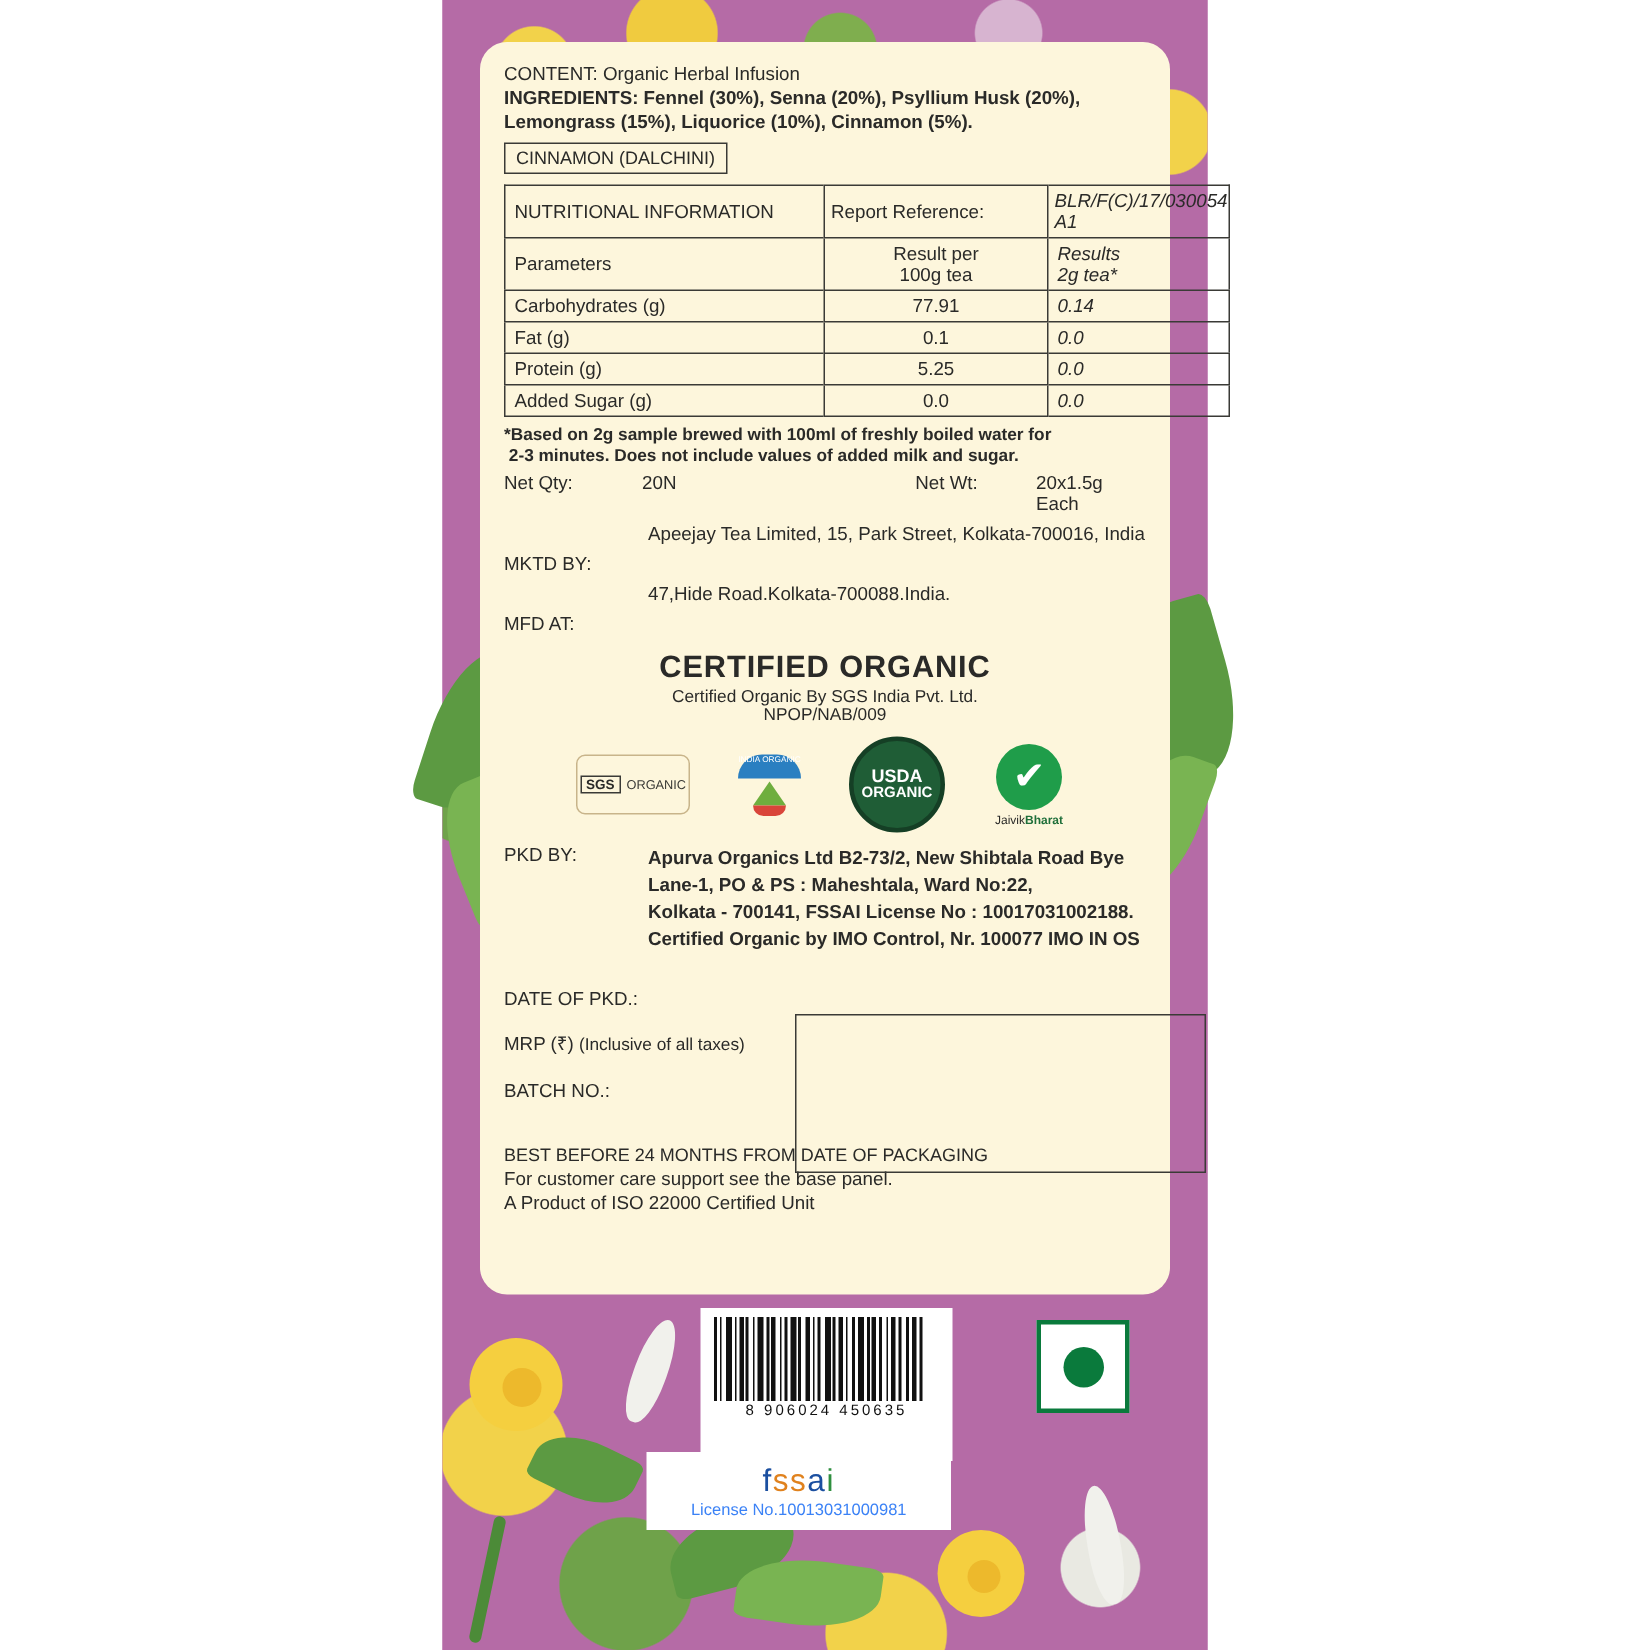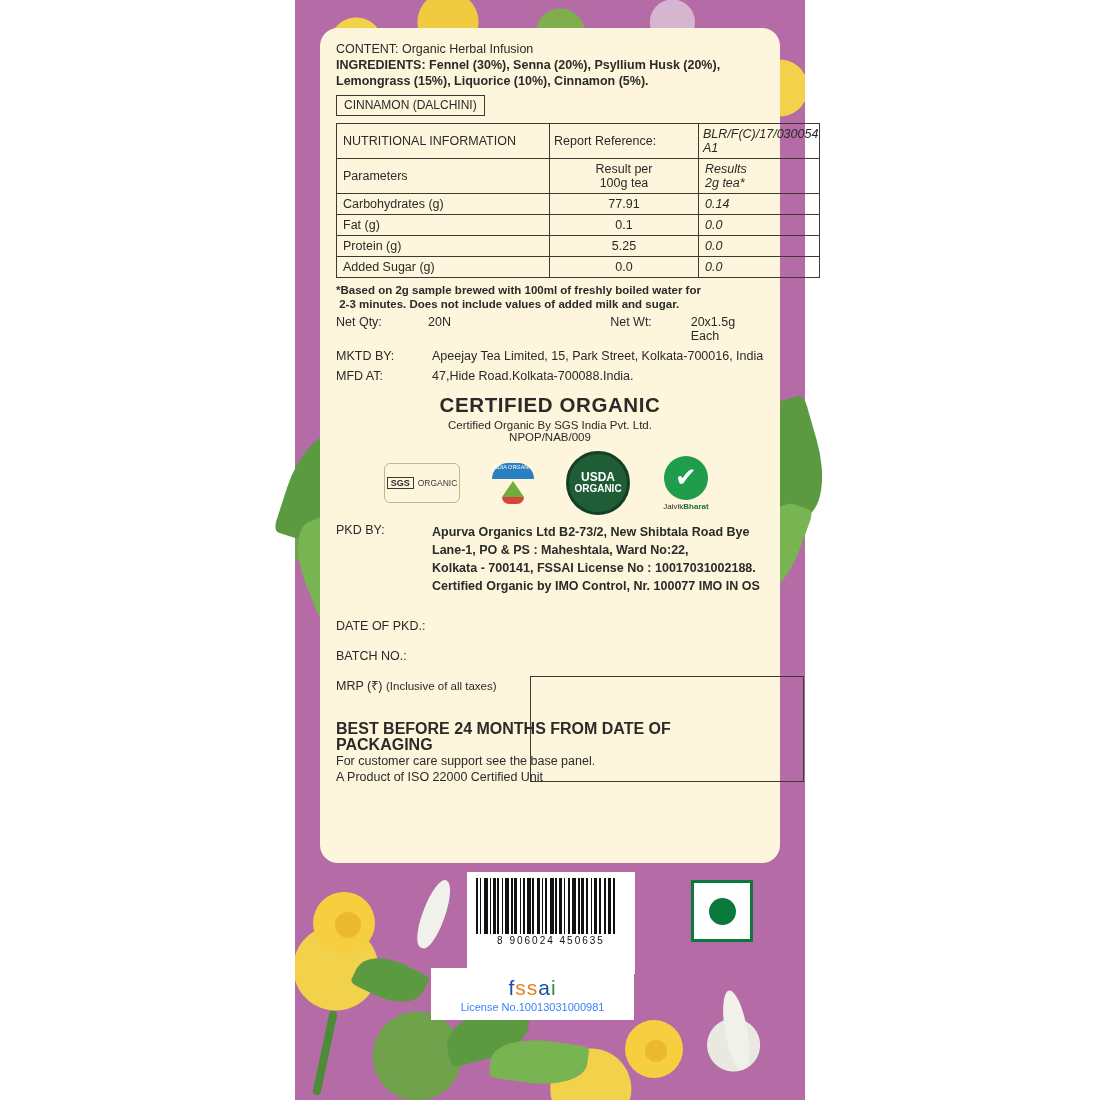--- a/index.html
+++ b/index.html
@@ -60,21 +60,21 @@
   td.c2{width:138px;text-align:center;border-right:1px solid #3a3a36;}
   td.c3{width:110px;padding-left:12px;font-style:italic;}
   .nutri-title{font-size:13.5px;}
   .rep{font-size:10.5px;}
   .hdr td{font-size:12.5px;}
   .note{font-size:11.5px;line-height:14px;margin-top:5px;}
   .row2{display:flex;font-size:12.5px;margin-top:4px;}
   .row2 .lab{width:96px;}
   .row2 .val{width:190px;}
   .addr{display:flex;font-size:12.5px;margin-top:6px;}
-  .addr .lab{width:96px;flex:none;}
+  .addr .lab{width:96px;flex:none;margin-top:20px;}
   .certtitle{text-align:center;font-size:20.5px;font-weight:bold;letter-spacing:.6px;margin-top:10px;}
   .certsub{text-align:center;font-size:11.5px;margin-top:2px;}
   .certcode{text-align:center;font-size:11.5px;}
   .logos{display:flex;justify-content:center;align-items:center;gap:26px;margin-top:10px;height:60px;}
   .logo-sgs{width:74px;height:38px;border:1.5px solid #c8b48a;border-radius:6px;display:flex;align-items:center;justify-content:center;background:#fdf6dc;}
   .logo-sgs .sgsbox{border:1.5px solid #3a3a36;font-size:9px;padding:0 3px;font-weight:bold;}
   .logo-sgs .org{font-size:8.5px;margin-left:4px;color:#3a3a36;}
   .logo-india{width:54px;height:46px;background:#fdf6dc;display:flex;flex-direction:column;align-items:center;justify-content:center;}
   .logo-india .arc{width:42px;height:16px;border-radius:21px 21px 0 0;background:#2a7fc1;font-size:5.5px;color:#fff;text-align:center;line-height:9px;}
   .logo-india .tri{width:0;height:0;border-left:11px solid transparent;border-right:11px solid transparent;border-bottom:16px solid #6fae3e;margin-top:2px;}
@@ -85,21 +85,21 @@
   .logo-jb{width:60px;display:flex;flex-direction:column;align-items:center;}
   .logo-jb .circ{width:44px;height:44px;border-radius:50%;background:#1f9d4a;color:#fff;font-size:26px;display:flex;align-items:center;justify-content:center;}
   .logo-jb .cap{font-size:8px;margin-top:2px;}
   .logo-jb .cap b{color:#1f6f3a;}
   .pkd{display:flex;font-size:12.5px;margin-top:10px;}
   .pkd .lab{width:96px;flex:none;}
   .pkd .val{line-height:18px;}
   .datebox{position:absolute;left:210px;top:648px;width:272px;height:104px;border:1.6px solid #3a3a36;background:transparent;}
   .dates{margin-top:16px;font-size:12.5px;line-height:30px;}
   .bottom{font-size:12.5px;line-height:16px;margin-top:20px;}
-  .bottom .upper{font-size:16px;font-weight:bold;}
+  .bottom .upper{font-size:12px;}
 
   .barcode{position:absolute;left:172px;top:872px;width:168px;height:102px;background:#fff;display:flex;flex-direction:column;align-items:center;justify-content:flex-start;padding-top:6px;box-sizing:border-box;}
   .bars{height:56px;width:150px;display:flex;align-items:flex-end;gap:0;}
   .bars i{display:block;background:#111;height:100%;}
   .bnum{font-size:10px;letter-spacing:2px;color:#111;margin-top:1px;}
   .veg{position:absolute;left:396px;top:880px;width:62px;height:62px;border:3.5px solid #0a7a3c;background:#fff;display:flex;align-items:center;justify-content:center;box-sizing:border-box;}
   .veg .dot{width:27px;height:27px;border-radius:50%;background:#0a7a3c;}
   .fssai{position:absolute;left:136px;top:968px;width:203px;height:52px;background:#fff;display:flex;flex-direction:column;align-items:center;justify-content:center;}
   .fssai .logo{font-size:21px;letter-spacing:1px;}
   .fssai .logo .f{color:#1b4fa0;}
@@ -225,25 +225,25 @@
     <div class="pkd">
       <span class="lab">PKD BY:</span>
       <span class="val t">Apurva Organics Ltd B2-73/2, New Shibtala Road Bye
 Lane-1, PO &amp; PS : Maheshtala, Ward No:22,
 Kolkata - 700141, FSSAI License No : 10017031002188.
 Certified Organic by IMO Control, Nr. 100077 IMO IN OS</span>
     </div>
 
     <div class="dates">
       <div>DATE OF PKD.:</div>
-      <div>BATCH NO.:</div>
       <div>
         <span>MRP (₹)</span>
         <span style="font-size:11.5px;">(Inclusive of all taxes)</span>
       </div>
+      <div>BATCH NO.:</div>
     </div>
 
     <div class="datebox"></div>
 
     <div class="bottom">
       <div class="upper">BEST BEFORE 24 MONTHS FROM DATE OF PACKAGING</div>
       <div>For customer care support see the base panel.</div>
       <div>A Product of ISO 22000 Certified Unit</div>
     </div>
   </div>

